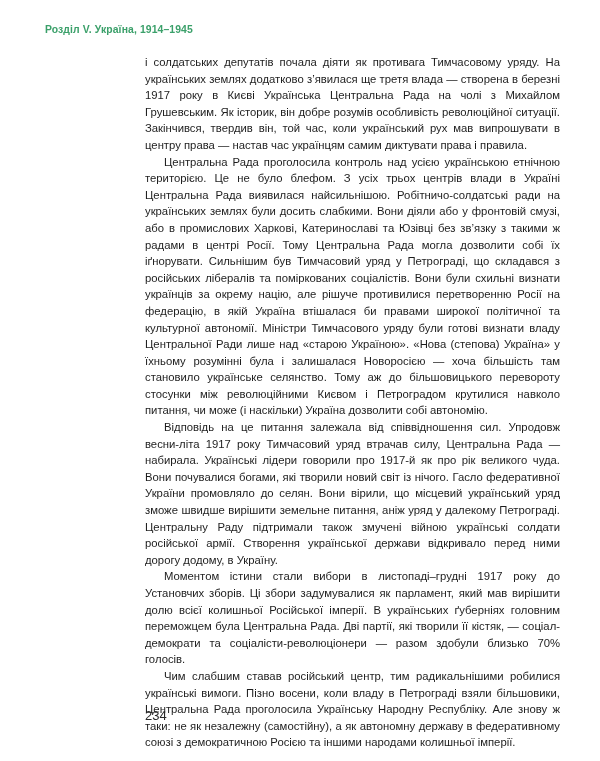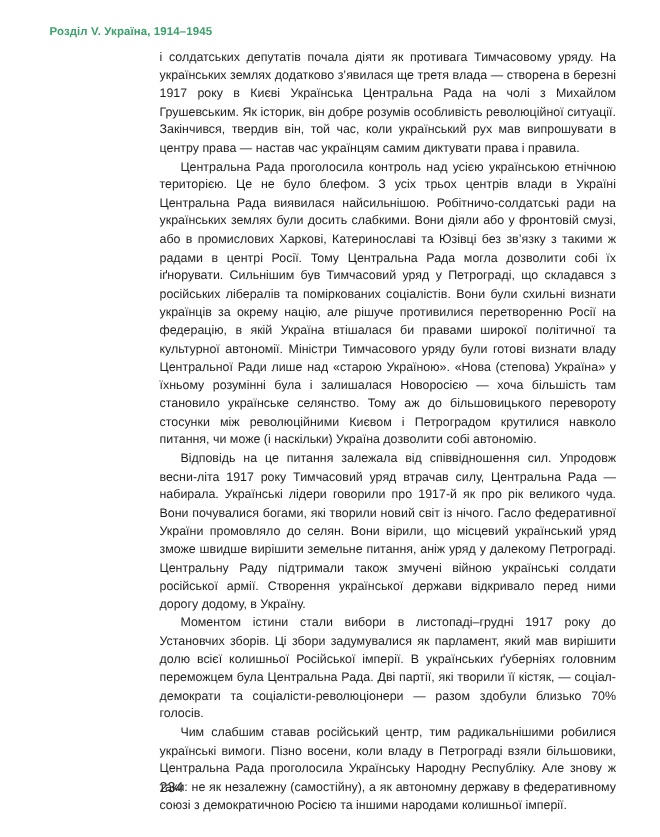--- a/index.html
+++ b/index.html
@@ -28,21 +28,21 @@
     left: 45px;
     font-size: 10.4px;
     font-weight: 700;
     letter-spacing: 0.01em;
     color: #3ba06a;
     white-space: nowrap;
     line-height: 1.2;
   }
   .text-column {
     position: absolute;
-    top: 44px;
+    top: 54px;
     left: 145px;
     width: 415px;
   }
   .text-column p {
     margin: 0;
     font-size: 11.3px;
     line-height: 16.6px;
     text-align: justify;
     text-justify: inter-word;
     text-indent: 19px;

